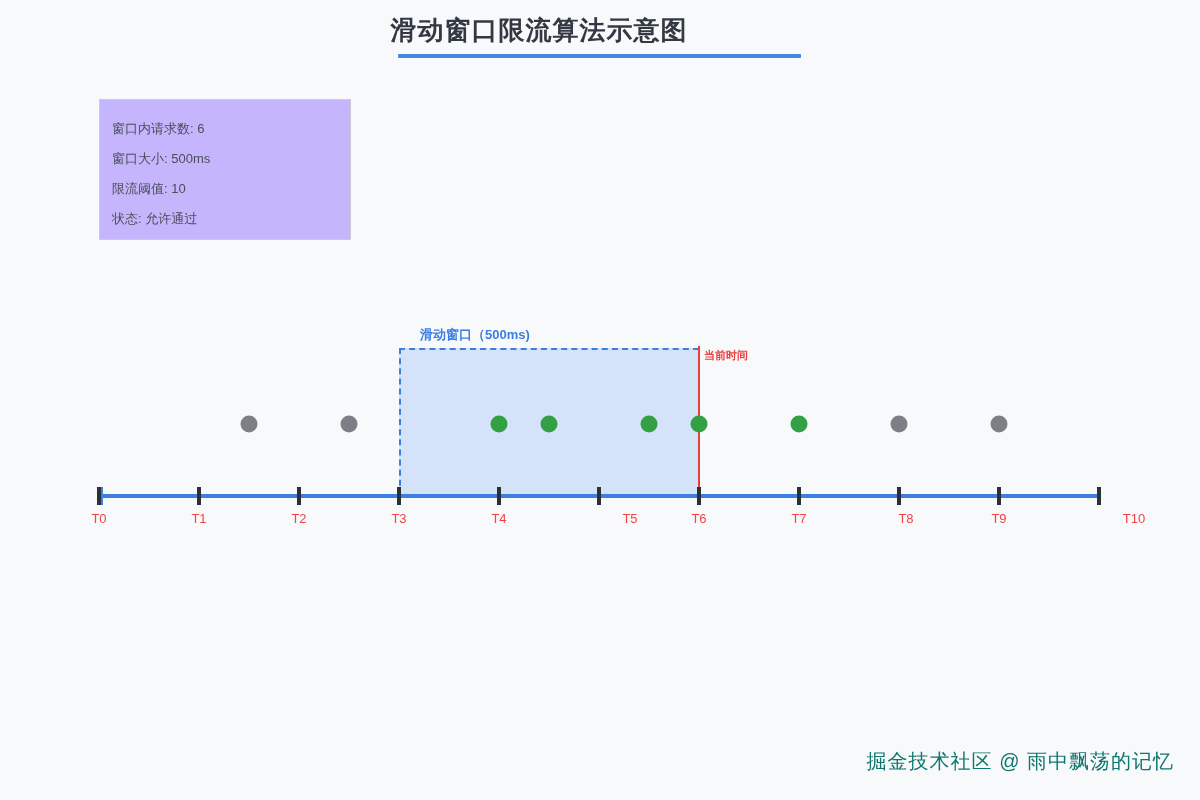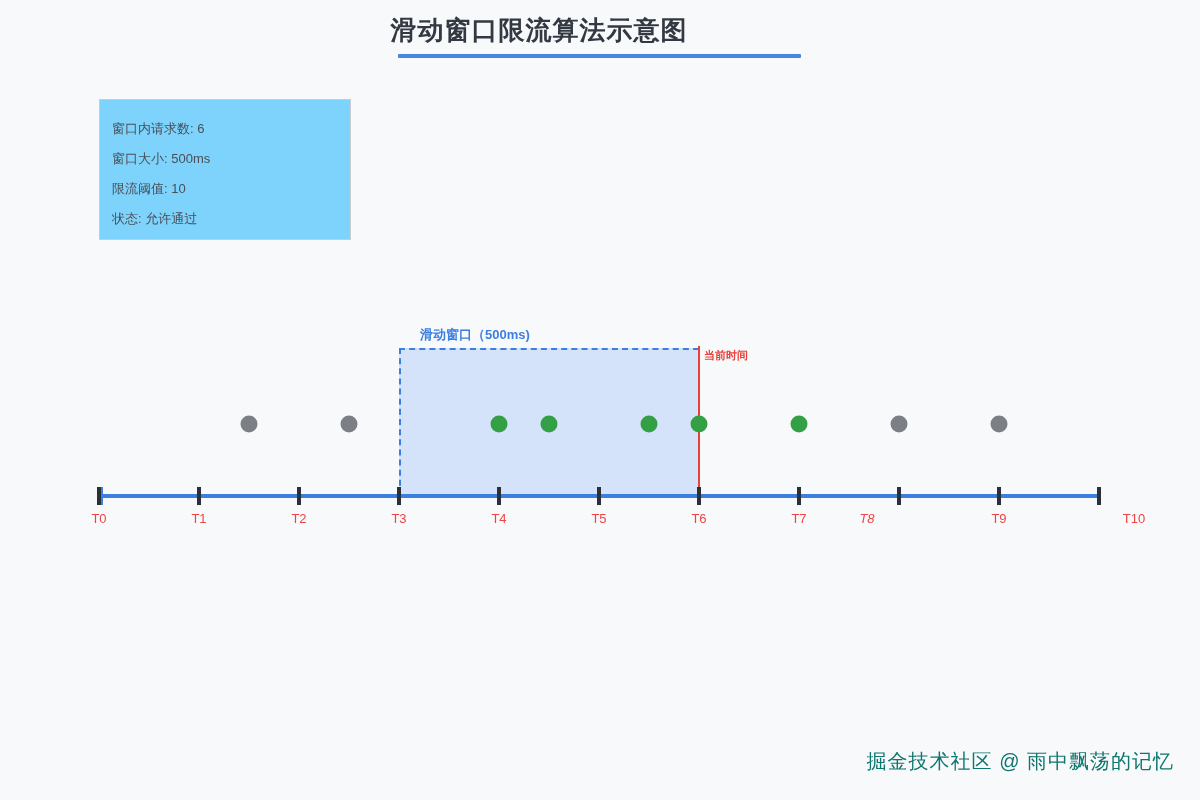--- a/index.html
+++ b/index.html
@@ -45,21 +45,21 @@
     border-radius: 1px;
   }
 
   
   #info-panel {
     position: absolute;
     left: 99px;
     top: 99px;
     width: 252px;
     height: 141px;
-    background: #7dd3fc;
+    background: #c4b5fd;
     border: 1px solid #c9ccd1;
     box-sizing: border-box;
     padding: 14px 0 0 12px;
   }
   .info-row {
     font-size: 13px;
     color: #4a4f57;
     line-height: 30px;
     white-space: nowrap;
   }
@@ -206,27 +206,27 @@
       <div class="tick-label" style="left: 99px;">T0</div>
       <div class="tick-mark" style="left: 199px;"></div>
       <div class="tick-label" style="left: 199px;">T1</div>
       <div class="tick-mark" style="left: 299px;"></div>
       <div class="tick-label" style="left: 299px;">T2</div>
       <div class="tick-mark" style="left: 399px;"></div>
       <div class="tick-label" style="left: 399px;">T3</div>
       <div class="tick-mark" style="left: 499px;"></div>
       <div class="tick-label" style="left: 499px; text-align: center;">T4</div>
       <div class="tick-mark" style="left: 599px;"></div>
-      <div class="tick-label" style="left: 599px;">T5</div>
+      <div class="tick-label" style="left: 630px;">T5</div>
       <div class="tick-mark" style="left: 699px;"></div>
       <div class="tick-label" style="left: 699px;">T6</div>
       <div class="tick-mark" style="left: 799px;"></div>
       <div class="tick-label" style="left: 799px;">T7</div>
       <div class="tick-mark" style="left: 899px;"></div>
-      <div class="tick-label" style="left: 867px; font-style: italic;">T8</div>
+      <div class="tick-label" style="left: 906px;">T8</div>
       <div class="tick-mark" style="left: 999px;"></div>
       <div class="tick-label" style="left: 999px;">T9</div>
       <div class="tick-mark" style="left: 1099px;"></div>
       <div class="tick-label" style="left: 1134px;">T10</div>
     </div>
 
   <div id="watermark">掘金技术社区 @ 雨中飘荡的记忆</div>
 
 </div>
 

